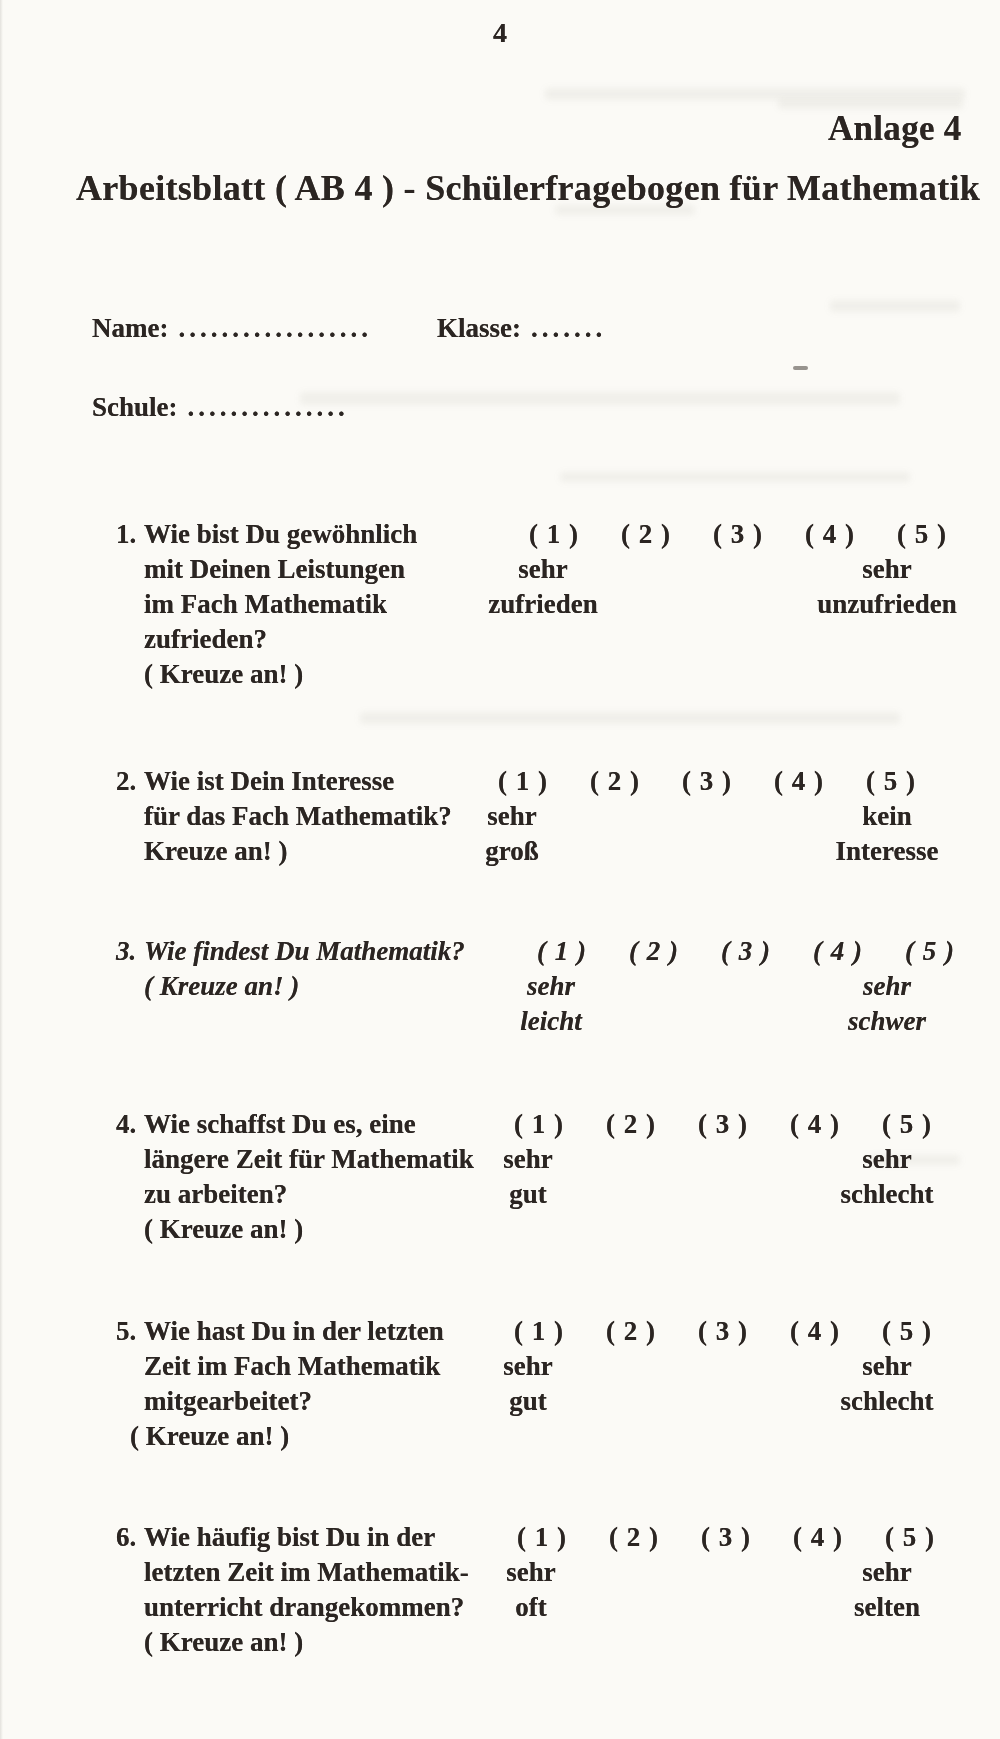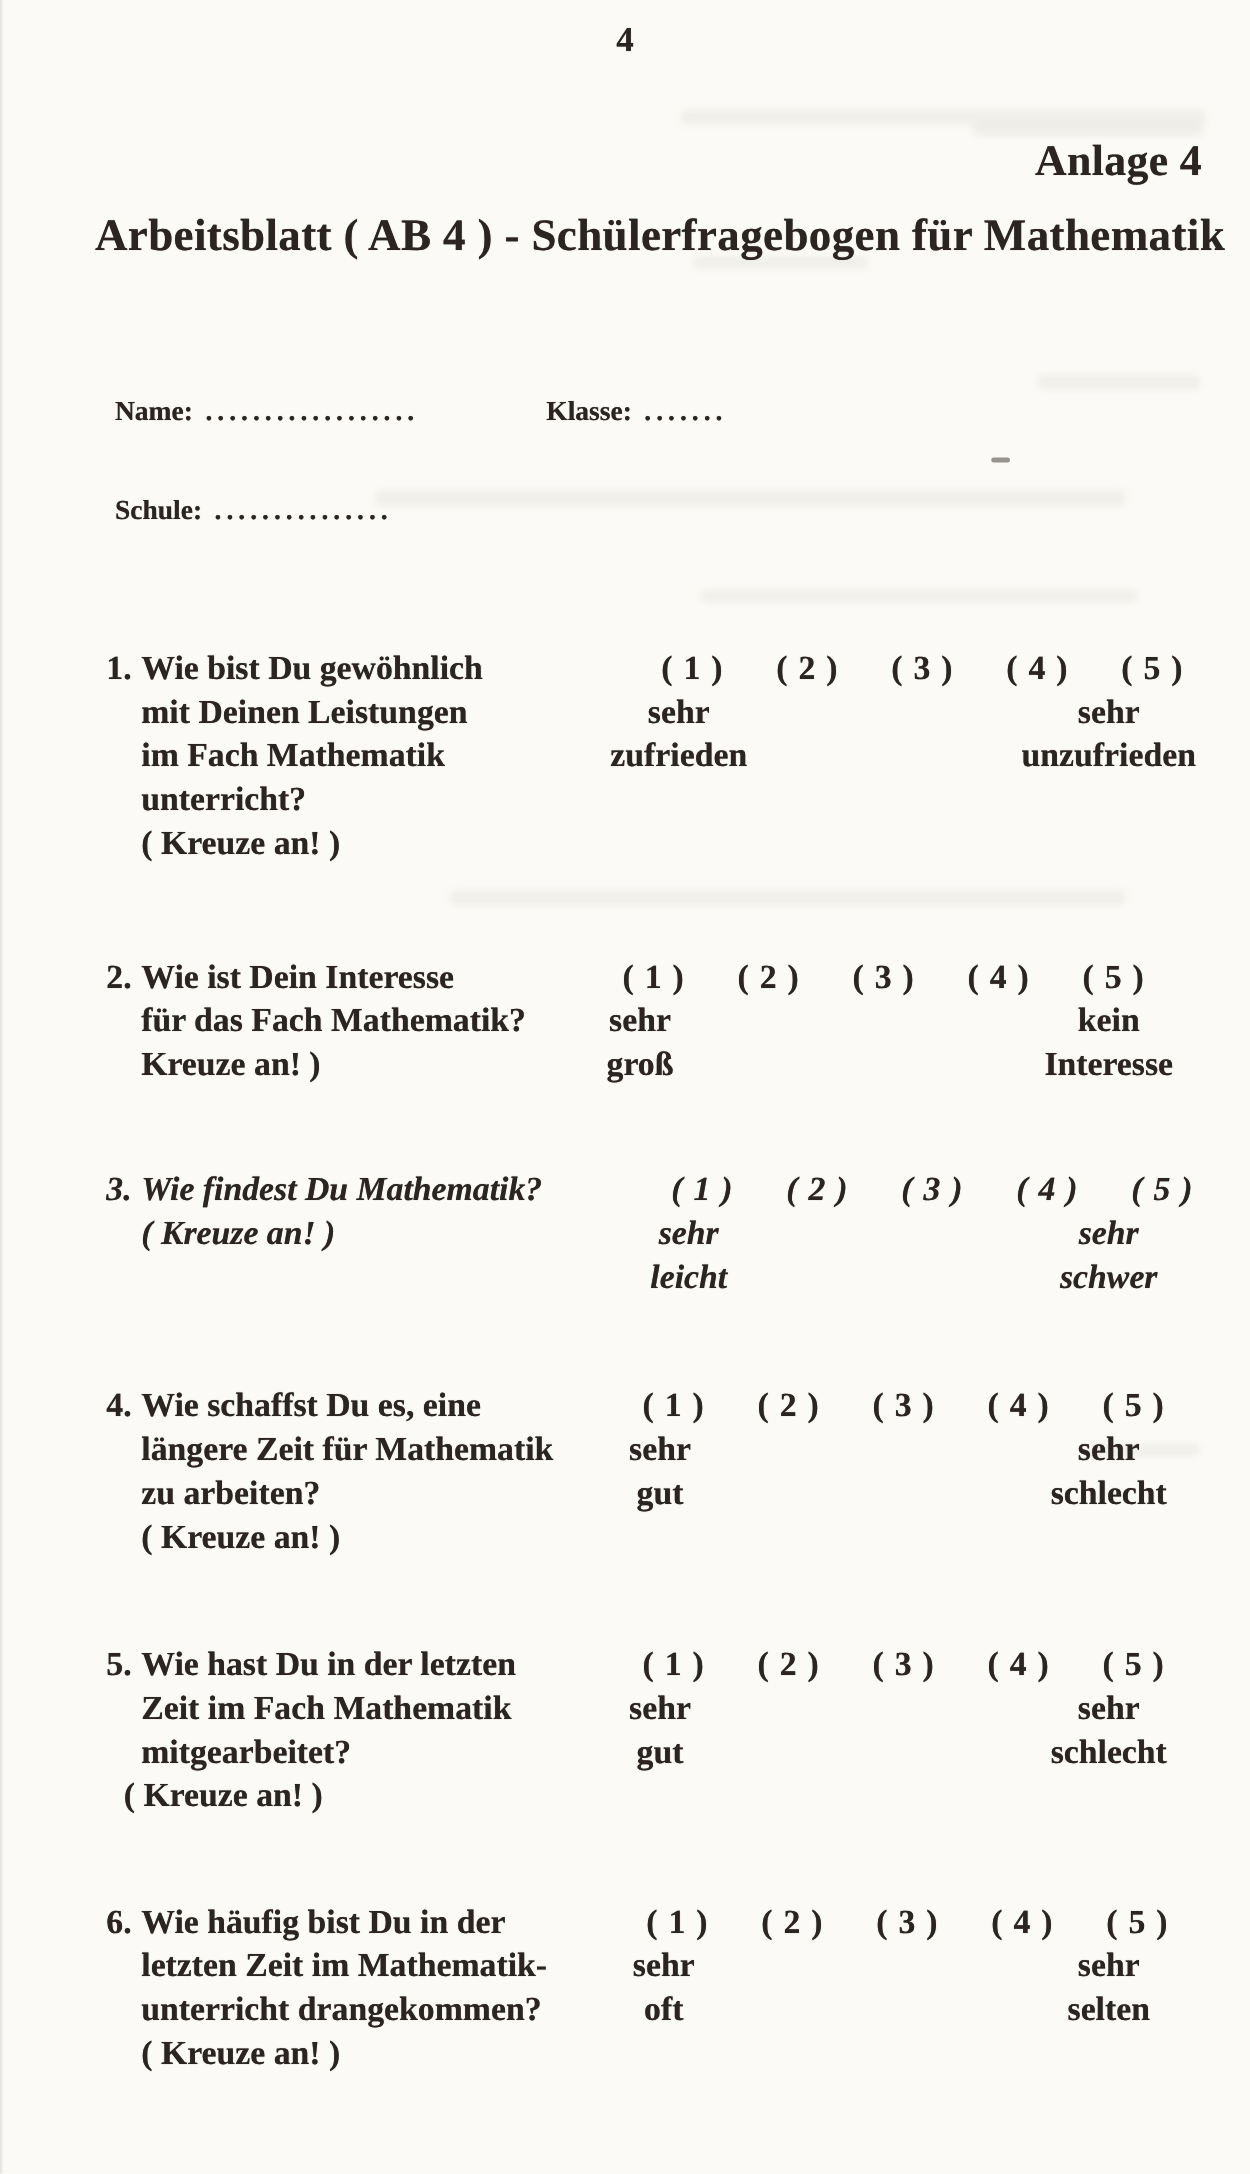--- a/index.html
+++ b/index.html
@@ -11,28 +11,28 @@
     color:#2b2522;
     overflow:hidden;
   }
   .page{position:relative;width:1000px;height:1739px;}
   .txt{text-shadow:0 0 .6px rgba(43,37,34,.75);}
   
   .page-number{position:absolute;top:15px;left:0;width:100%;text-align:center;font-size:28px;line-height:35px;}
   .annex{position:absolute;top:111px;left:828px;font-size:35px;line-height:35px;letter-spacing:.3px;}
   .doc-title{position:absolute;top:171px;left:76px;font-size:36px;line-height:35px;letter-spacing:.3px;white-space:nowrap;}
   
-  .field-row{position:absolute;font-size:22px;line-height:35px;white-space:nowrap;}
+  .field-row{position:absolute;font-size:27px;line-height:35px;white-space:nowrap;}
   .row-name{top:311px;left:92px;width:860px;}
   .row-schule{top:390px;left:92px;}
   .klasse-group{position:absolute;left:345px;top:0;}
   .dots{letter-spacing:4px;margin-left:10px;}
   
   .question{position:absolute;left:0;width:1000px;display:flex;font-size:27px;line-height:35px;}
-  .q-text{width:460px;padding-left:85px;box-sizing:border-box;}
+  .q-text{width:460px;padding-left:116px;box-sizing:border-box;}
   .q-line{white-space:nowrap;}
   .q-line.indent{padding-left:28px;}
   .q-num{display:inline-block;min-width:28px;}
   .q-scale{flex:1;position:relative;}
   .scale-row{display:flex;}
   .scale-opt{width:52px;margin-right:40px;text-align:center;white-space:nowrap;letter-spacing:1px;}
   .scale-opt:last-child{margin-right:0;}
   .anchors{position:relative;height:70px;}
   .anchor{position:absolute;top:0;text-align:center;}
   .anchor-left{left:-45px;width:120px;}
@@ -79,21 +79,21 @@
 
   <div class="field-row row-schule">
     <span class="txt">Schule:</span><span class="dots txt">...............</span>
   </div>
 
   <div class="question q1">
     <div class="q-text">
       <div class="q-line txt"><span class="q-num">1.</span><span>Wie bist Du gewöhnlich</span></div>
       <div class="q-line indent txt">mit Deinen Leistungen</div>
       <div class="q-line indent txt">im Fach Mathematik</div>
-      <div class="q-line indent txt">unterricht?</div>
+      <div class="q-line indent txt">zufrieden?</div>
       <div class="q-line indent txt">( Kreuze an! )</div>
     </div>
     <div class="q-scale">
       <div class="scale-row">
         <span class="scale-opt txt">( 1 )</span>
         <span class="scale-opt txt">( 2 )</span>
         <span class="scale-opt txt">( 3 )</span>
         <span class="scale-opt txt">( 4 )</span>
         <span class="scale-opt txt">( 5 )</span>
       </div>

